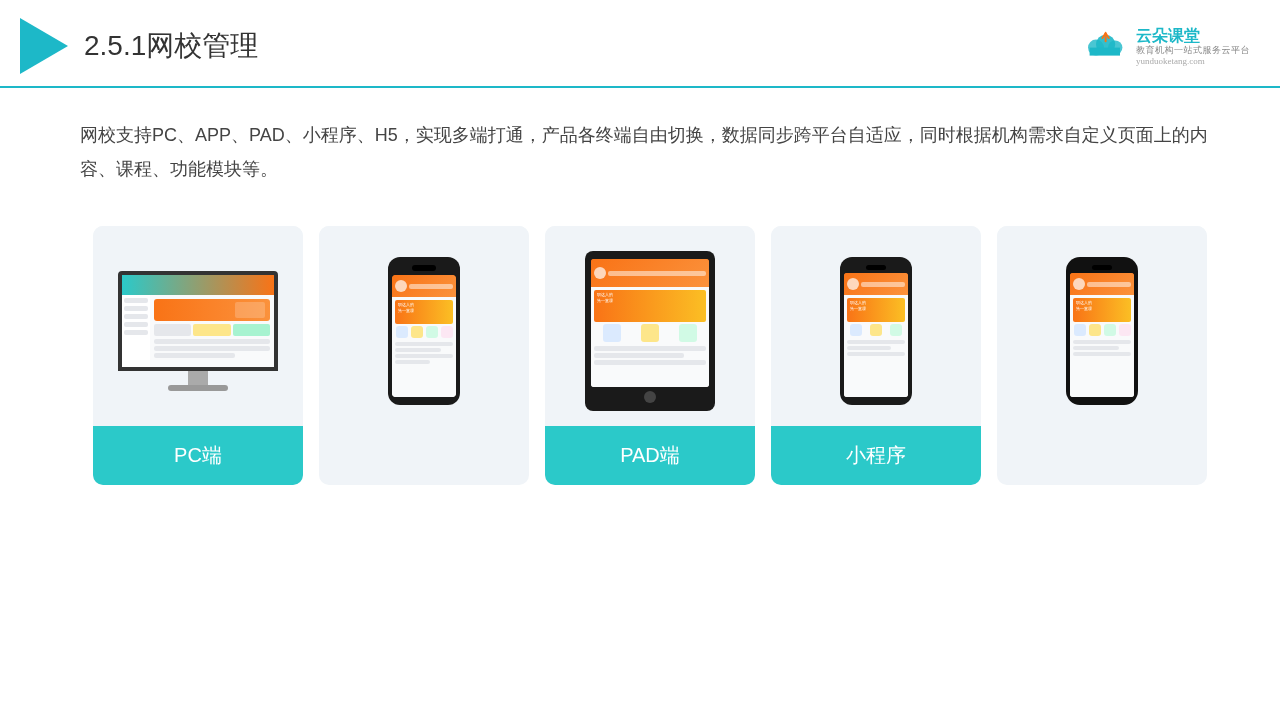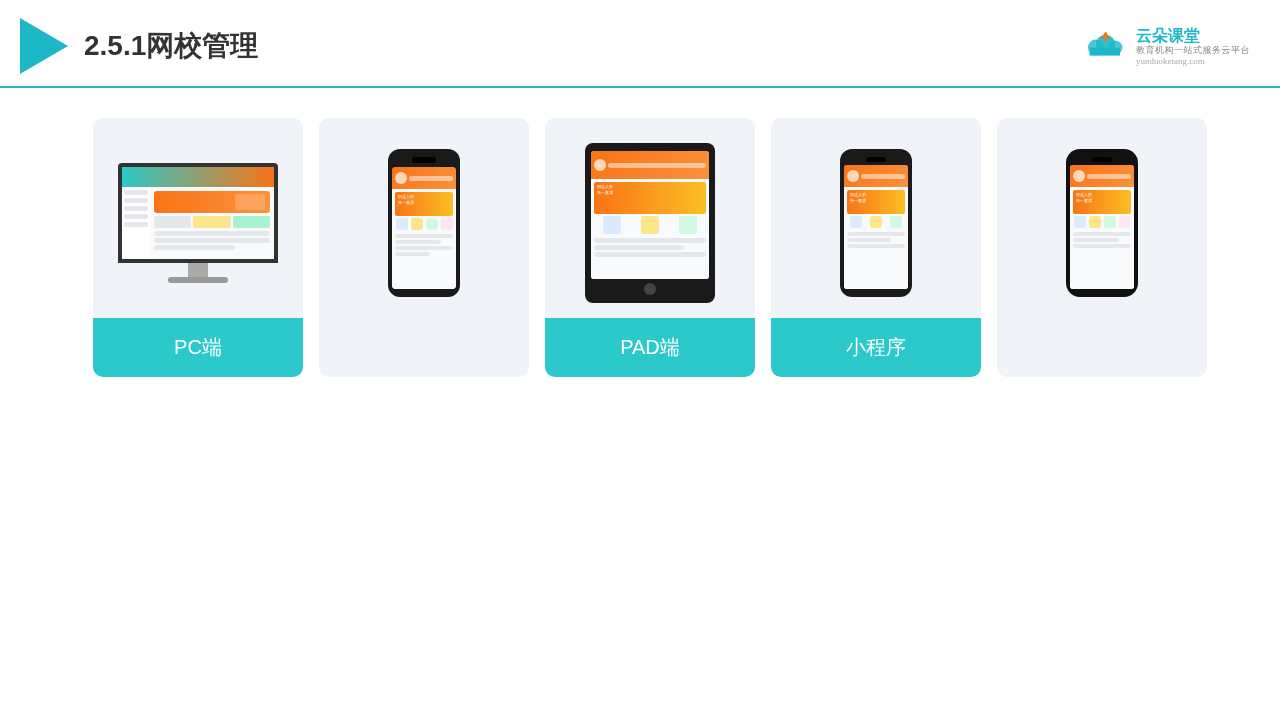--- a/index.html
+++ b/index.html
@@ -24,21 +24,21 @@
     }
     .play-icon {
       width: 0;
       height: 0;
       border-top: 28px solid transparent;
       border-bottom: 28px solid transparent;
       border-left: 48px solid #1db8c8;
     }
     .page-title {
       font-size: 28px;
-      font-weight: bold;
+      font-weight: normal;
       color: #333;
     }
     .logo-area {
       display: flex;
       align-items: center;
       gap: 8px;
     }
     .logo-text-area {
       display: flex;
       flex-direction: column;
@@ -389,20 +389,21 @@
       <span class="logo-name">云朵课堂</span>
       <span class="logo-sub">
         <span>教育机构一站</span><span>式服务云平台</span>
       </span>
       <span class="logo-url">yunduoketang.com</span>
     </div>
   </div>
 </div>
 
 <div class="content">
+  <p class="description">网校支持PC、APP、PAD、小程序、H5，实现多端打通，产品各终端自由切换，数据同步跨平台自适应，同时根据机构需求自定义页面上的内容、课程、功能模块等。</p>
 
   <div class="cards-container">
 
     <div class="card">
       <div class="card-image-area">
         <div class="pc-monitor">
           <div class="monitor-screen">
             <div class="sim-pc-screen">
               <div class="sim-pc-topbar"></div>
               <div class="sim-pc-content">

